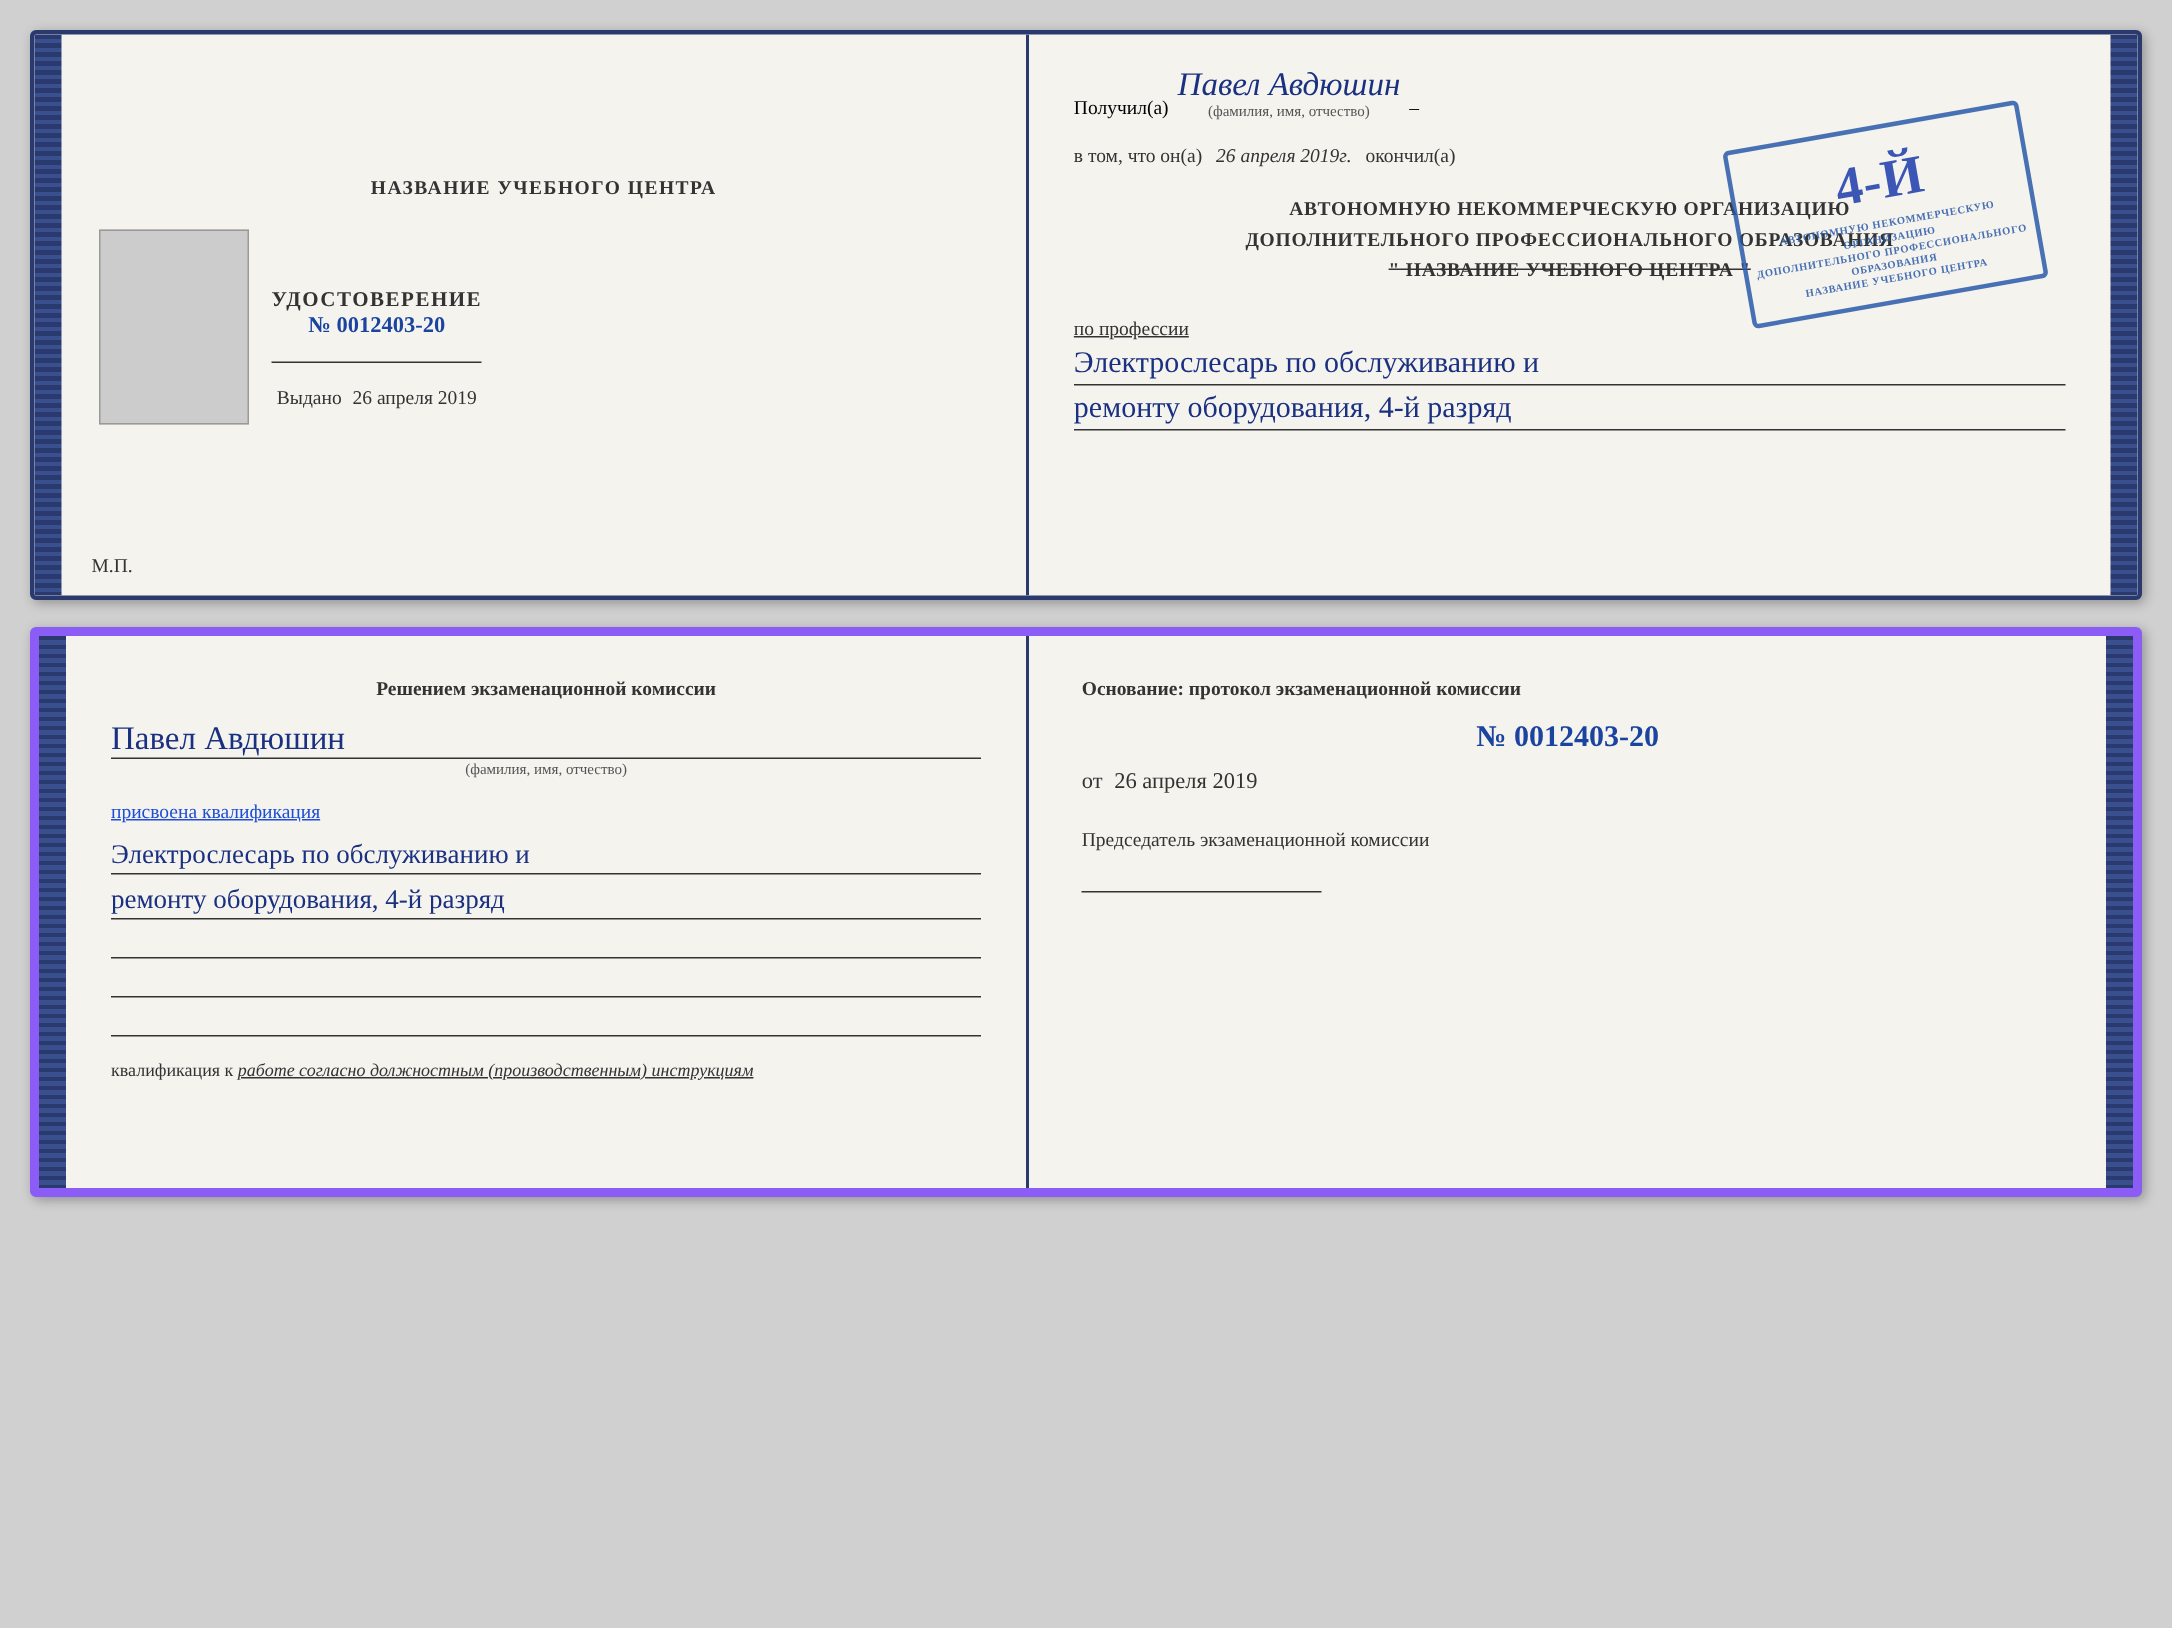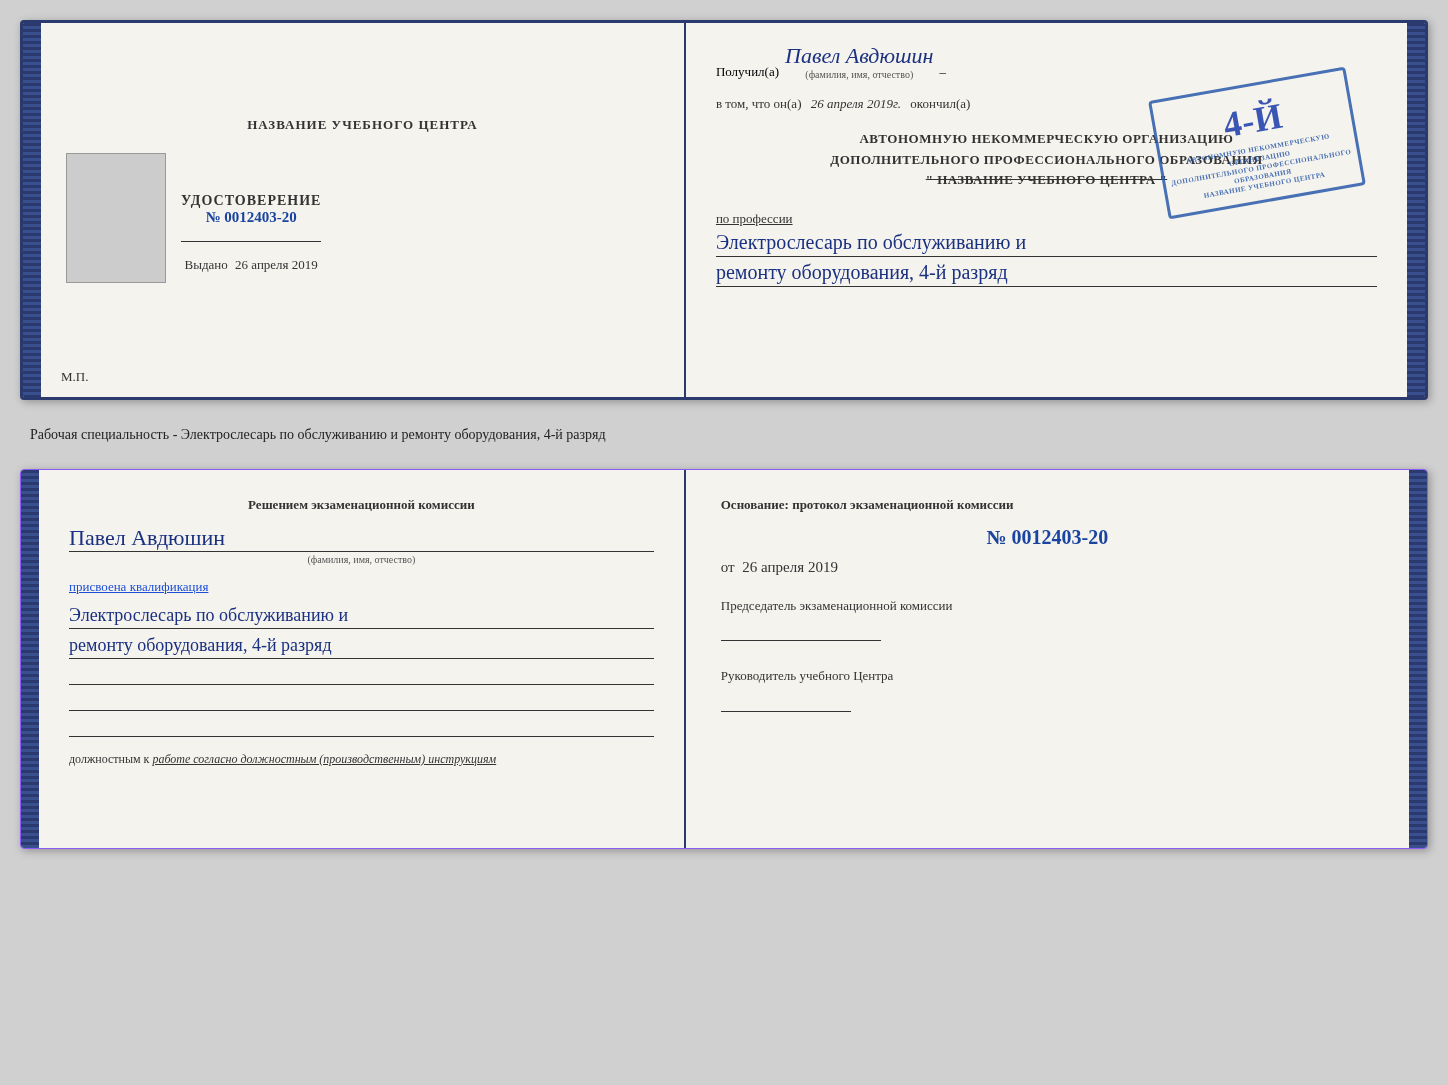--- a/index.html
+++ b/index.html
@@ -207,21 +207,21 @@
       font-size: 14px;
       color: #222;
       padding: 6px 10px;
       line-height: 1.5;
     }
 
     
     .document-bottom {
       display: flex;
       background: #f5f3ee;
-      border: 1px solid #8b5cf6;
+      border: 6px solid #8b5cf6;
       border-radius: 4px;
       overflow: hidden;
       min-height: 380px;
       box-shadow: 2px 2px 8px rgba(0,0,0,0.3);
     }
 
     .bottom-left {
       width: 46%;
       border-right: 2px solid #2a3a6e;
       padding: 25px 30px;
@@ -382,21 +382,20 @@
       </div>
 
       <div class="po-professii">по профессии</div>
       <span class="handwritten-large">Электрослесарь по обслуживанию и</span>
       <span class="handwritten-large">ремонту оборудования, 4-й разряд</span>
 
     </div>
     <div class="doc-spine-right"></div>
   </div>
 
-  <div class="middle-text">Рабочая специальность - Электрослесарь по обслуживанию и ремонту оборудования, 4-й разряд</div>
 
   <div class="document-bottom">
     <div class="doc-spine"></div>
 
     <div class="bottom-left">
       <div class="resheniem-title" style="text-align:center; font-weight:bold;">Решением экзаменационной комиссии</div>
 
       <div style="margin: 8px 0;">
         <span class="fio-handwritten">Павел Авдюшин</span>
         <span class="small-hint">(фамилия, имя, отчество)</span>
@@ -405,21 +404,21 @@
       <div class="prisvoena">присвоена квалификация</div>
 
       <span class="kvalif-handwritten">Электрослесарь по обслуживанию и</span>
       <span class="kvalif-handwritten">ремонту оборудования, 4-й разряд</span>
 
       <div class="signature-line"></div>
       <div class="signature-line"></div>
       <div class="signature-line"></div>
 
       <div class="dopuskaetsya">
-        <span>должностным к</span>
+        <span>квалификация к</span>
         <span class="italic-handwritten">работе согласно должностным (производственным) инструкциям</span>
       </div>
     </div>
 
     <div class="bottom-right">
       <div class="osnovanie" style="text-align:justify; font-weight:bold;">Основание: протокол экзаменационной комиссии</div>
 
       <span class="doc-number-blue">№ 0012403-20</span>
 
       <div style="margin-bottom:20px;">
@@ -427,22 +426,18 @@
           <span>от</span>
           <span style="margin-left:4px;">26 апреля 2019</span>
         </span>
       </div>
 
       <div class="podpis-block">
         <div class="podpis-title">Председатель экзаменационной комиссии</div>
         <div class="signature-line" style="width:160px;"></div>
       </div>
 
-      <div class="podpis-block" style="margin-top:25px;">
-        <div class="podpis-title">Руководитель учебного Центра</div>
-        <div class="signature-line" style="width:130px;"></div>
-      </div>
     </div>
 
     <div class="doc-spine-right"></div>
   </div>
 
 </div>
 
 </body></html>

